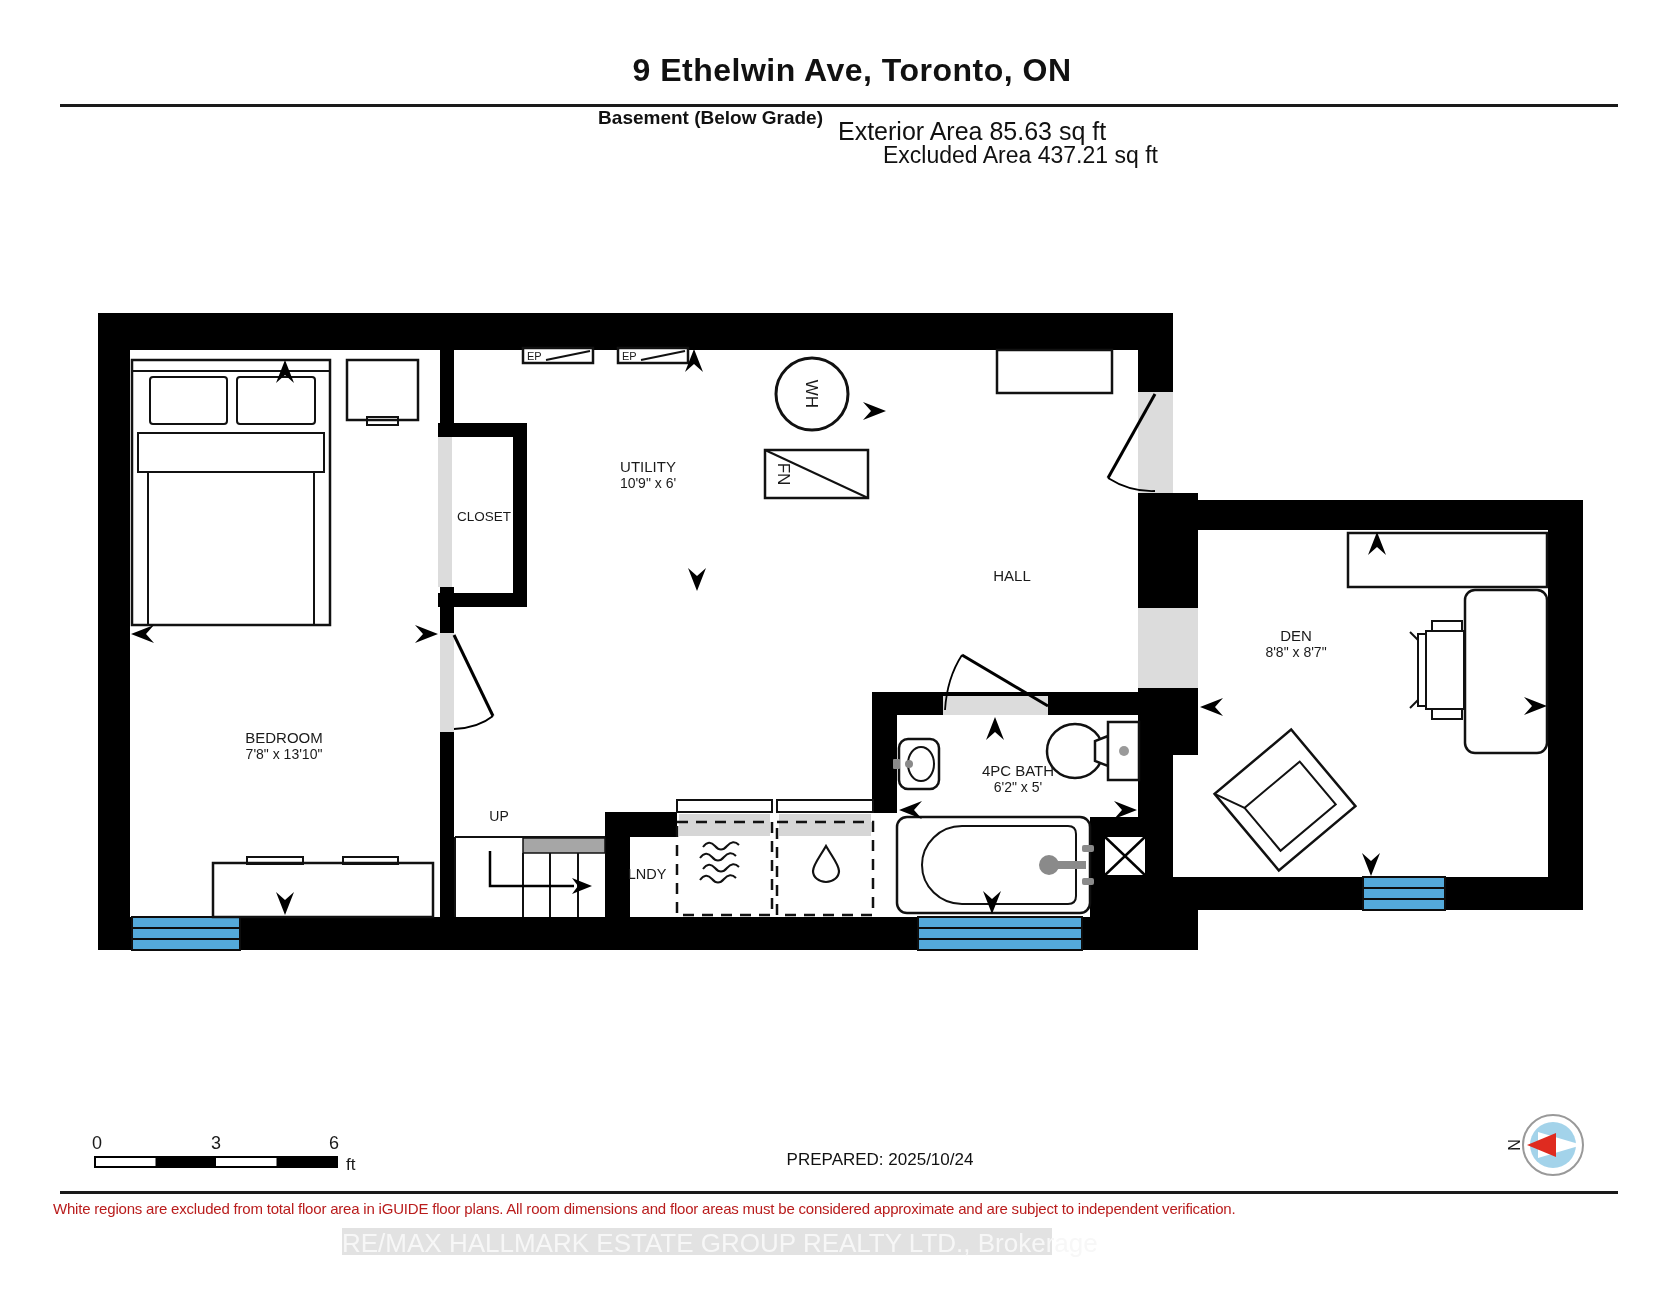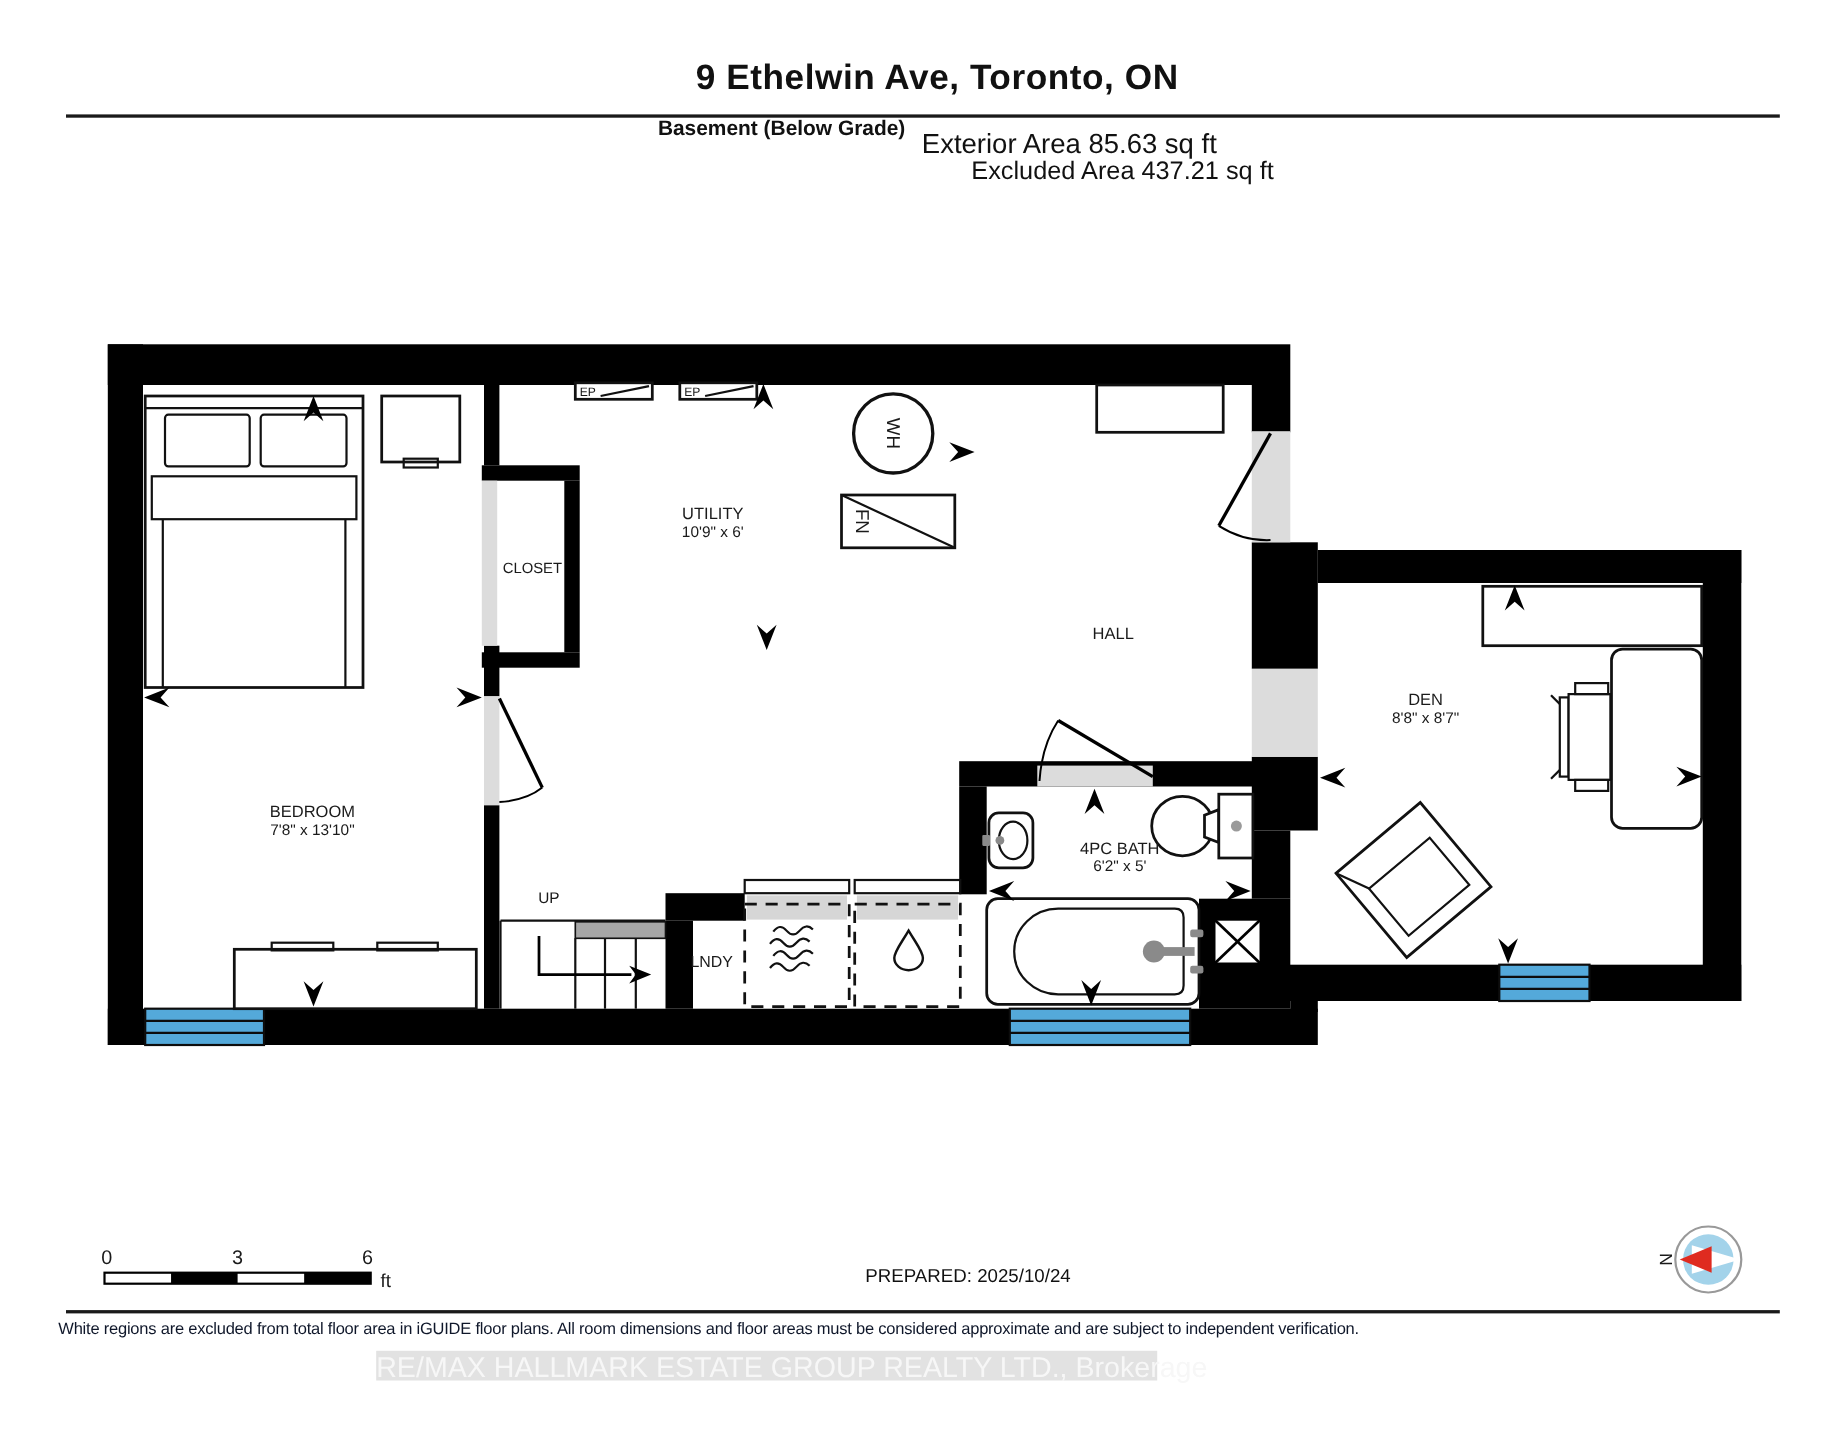--- a/index.html
+++ b/index.html
@@ -7,21 +7,21 @@
         font-family:"Liberation Sans", sans-serif;color:#111;}
   .abs{position:absolute;}
   .title{top:52px;left:0;width:100%;text-align:center;font-size:32px;font-weight:bold;letter-spacing:.5px;padding-left:12px;}
   .rule{left:60px;width:1558px;background:#1a1a1a;}
   .rule.top{top:104px;height:2.5px;}
   .rule.bottom{top:1191px;height:3px;}
   .sub1{top:107px;left:0;width:823px;text-align:right;font-size:19px;font-weight:bold;}
   .area1{top:117px;left:838px;font-size:25px;}
   .area2{top:142px;left:838px;font-size:23px;margin-left:45px;}
   .prepared{top:1150px;left:50%;transform:translateX(-50%);font-size:17px;margin-left:40px;}
-  .disclaimer{top:1200px;left:53px;font-size:15px;letter-spacing:-0.2px;color:#0f172a;}
+  .disclaimer{top:1200px;left:53px;font-size:15px;letter-spacing:-0.2px;color:#b91c1c;}
   .watermark{top:1228px;left:342px;width:710px;height:27px;line-height:30px;text-align:center;
              background:#e2e2e2;color:#f7f7f7;font-size:26px;white-space:nowrap;}
   svg text{font-family:"Liberation Sans", sans-serif;fill:#1a1a1a;}
   .roomlbl{font-size:15px;}
   .roomdims{font-size:14px;}
   .wall{fill:#000;}
   .open{fill:#dcdcdc;}
   .furn{fill:#fff;stroke:#111;stroke-width:2.5;}
   .thin{fill:none;stroke:#111;stroke-width:2;}
   .arr{fill:#000;}

